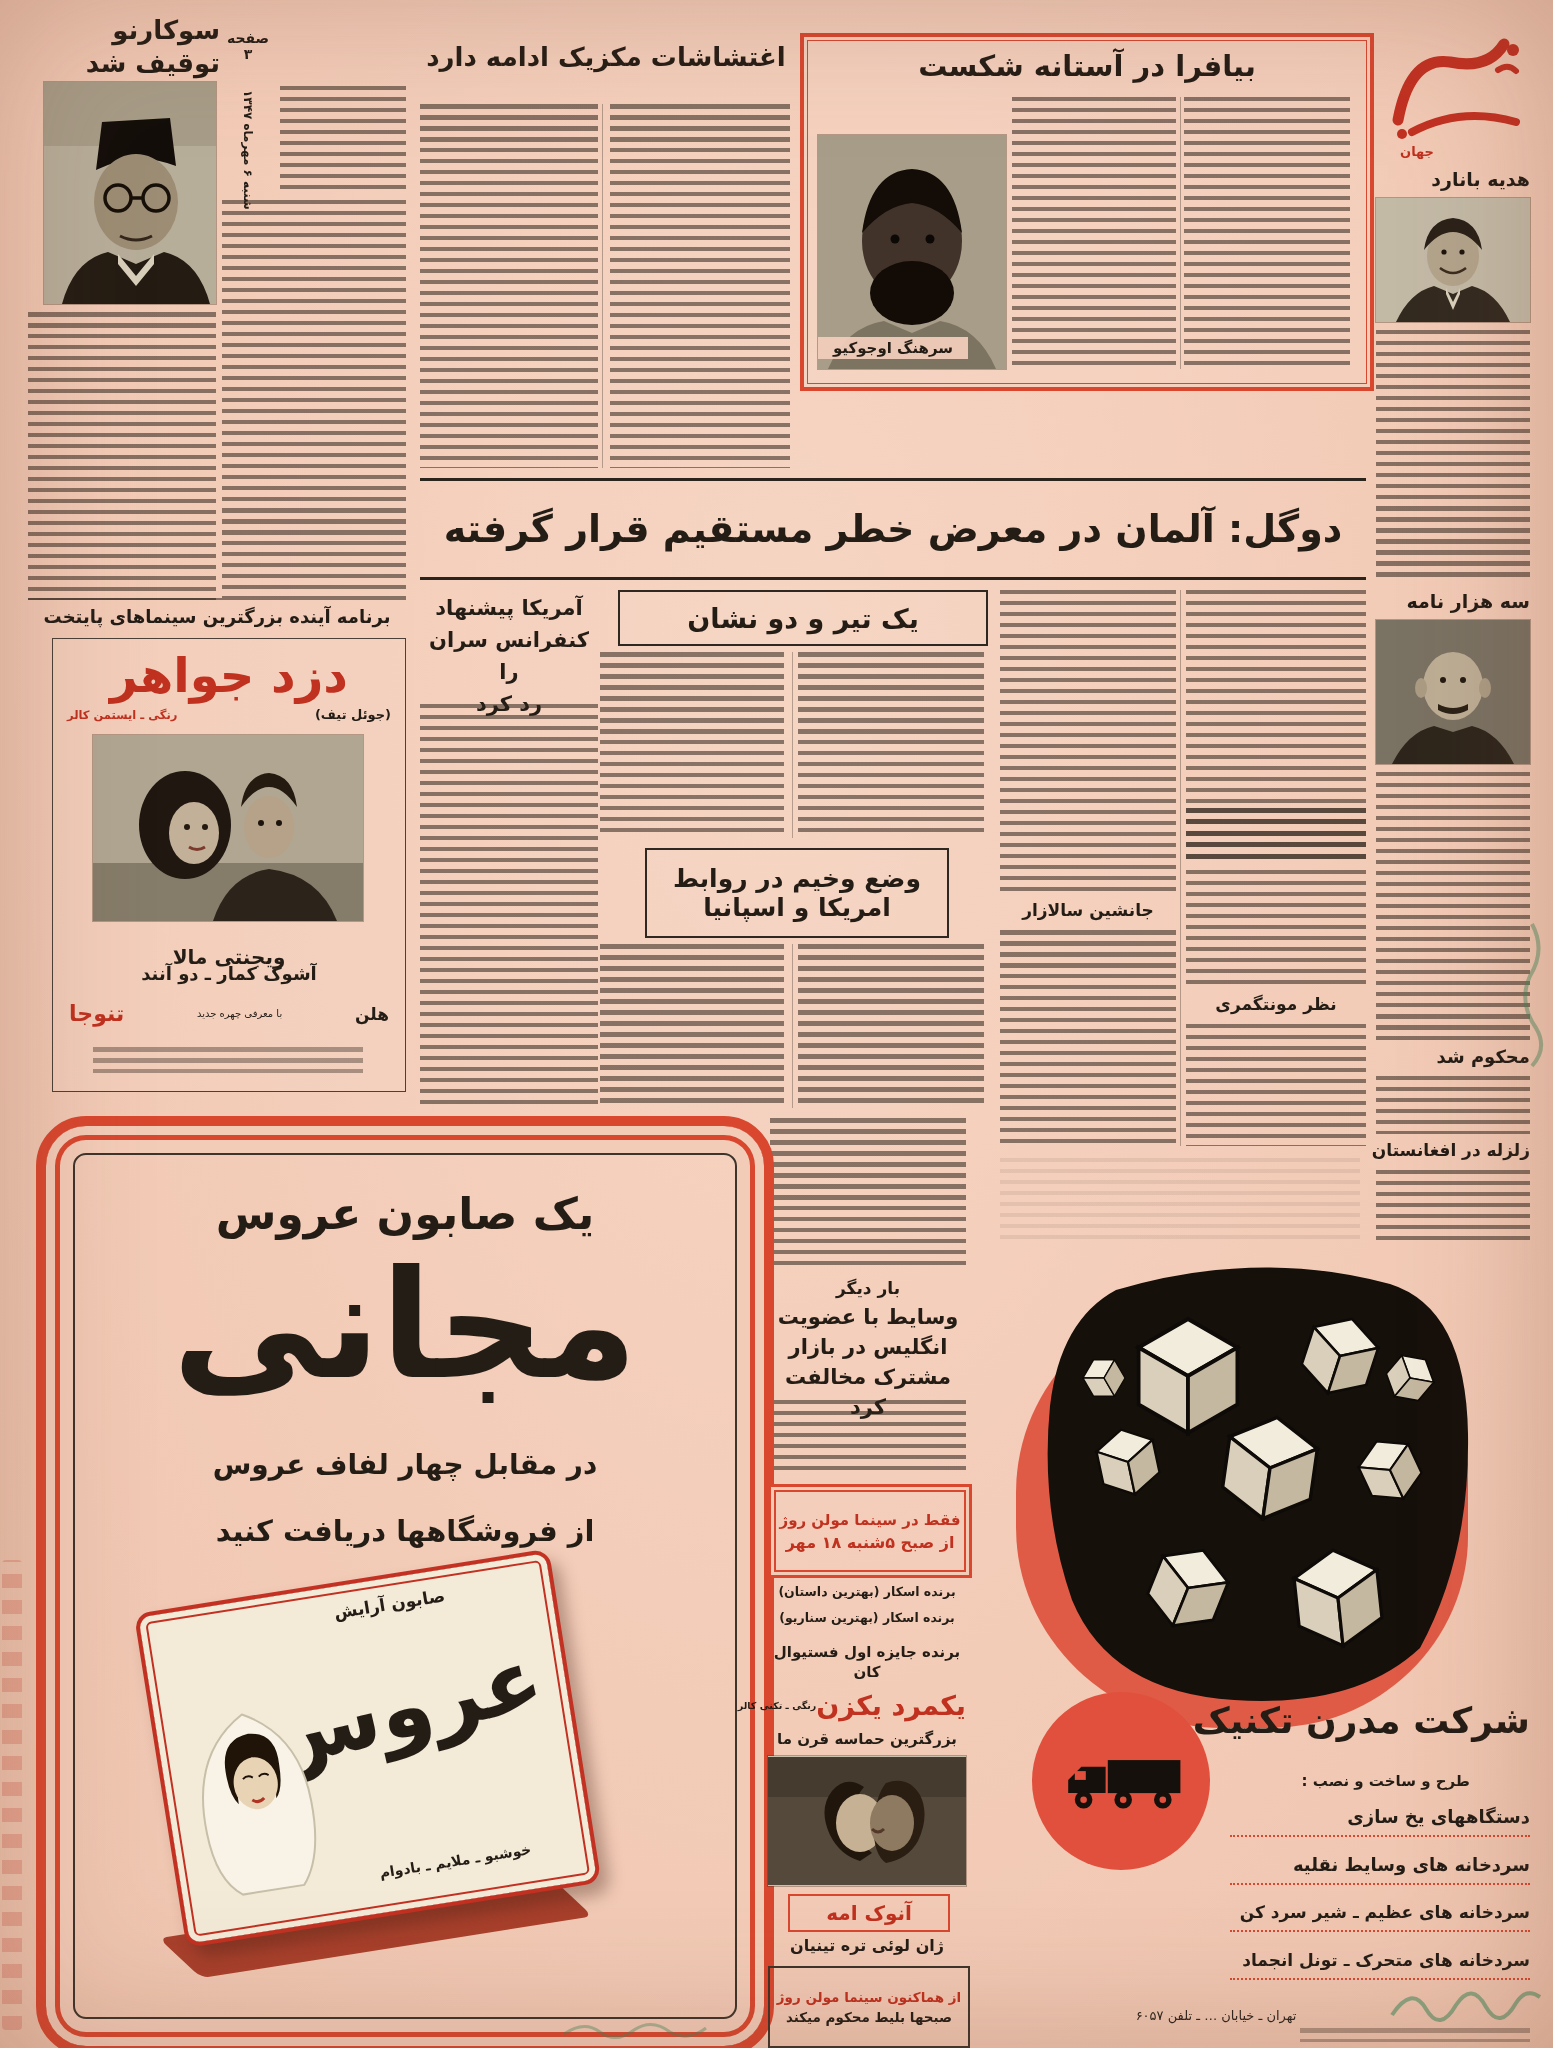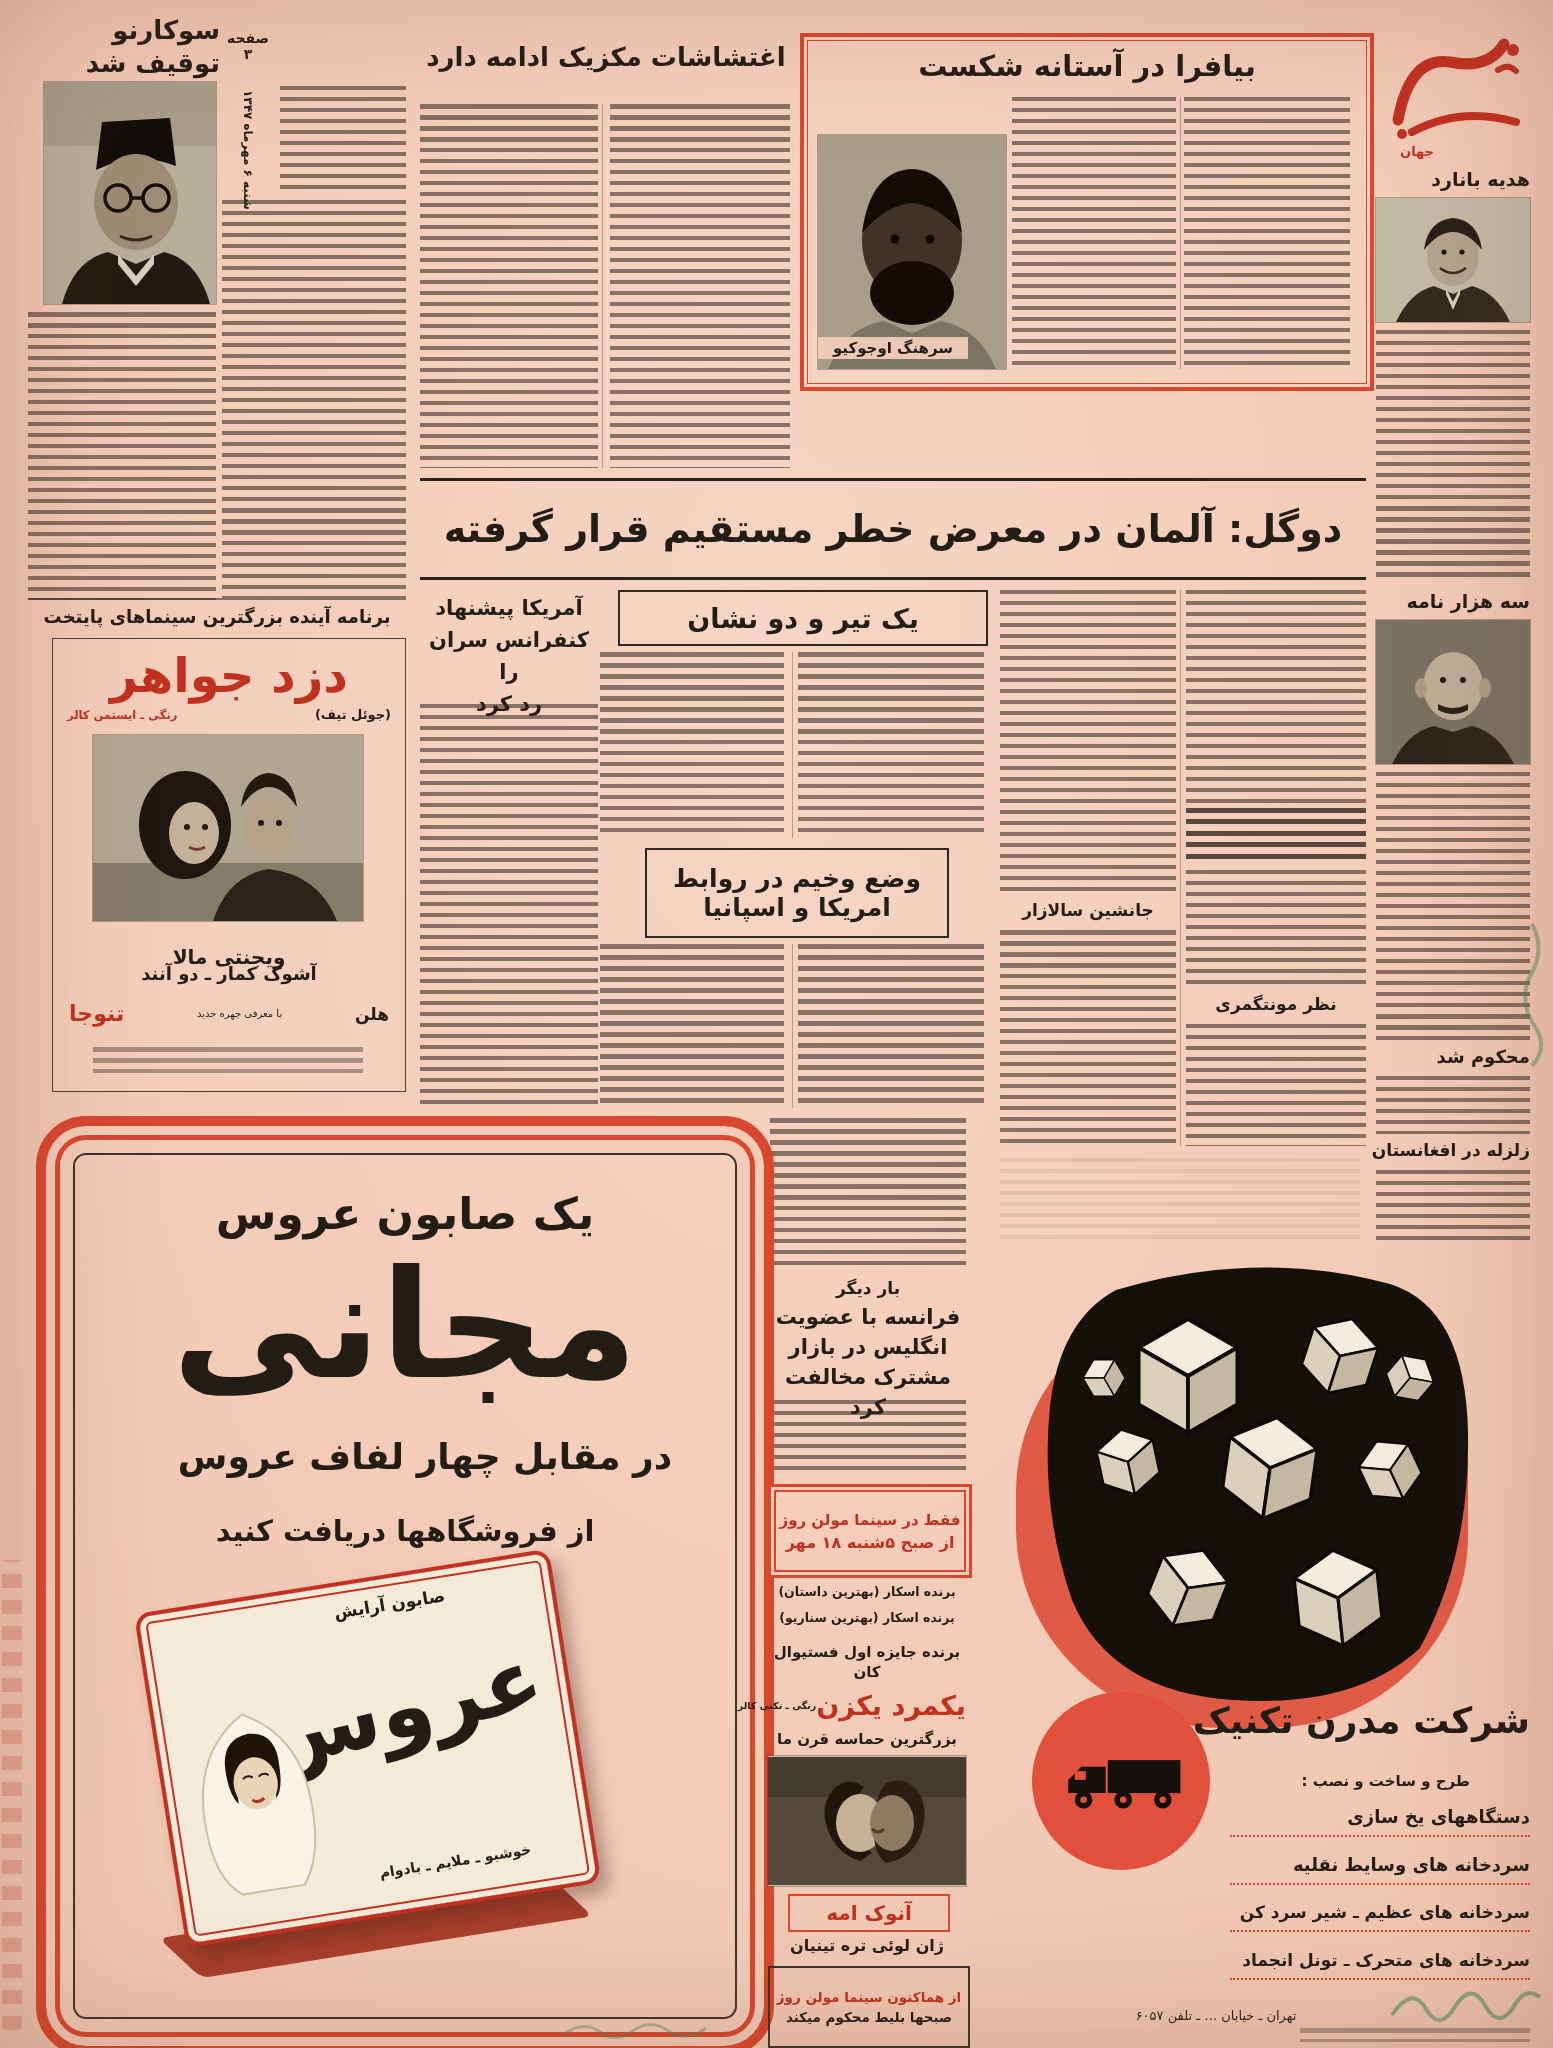--- a/index.html
+++ b/index.html
@@ -152,21 +152,21 @@
     <span class="b nw" style="font-size:25px;">امریکا و اسپانیا</span>
   </div>
   <div class="abs tx" style="left:600px;top:944px;width:184px;height:164px;"></div>
   <div class="abs tx" style="left:798px;top:944px;width:186px;height:164px;"></div>
   <div class="abs rule-v" style="left:792px;top:944px;height:164px;"></div>
 
   <div class="abs tx" style="left:770px;top:1118px;width:196px;height:150px;"></div>
 
   <div class="abs b c nw" style="left:770px;top:1278px;width:196px;font-size:17px;">بار دیگر</div>
   <div class="abs b c" style="left:770px;top:1302px;width:196px;font-size:21px;line-height:30px;">
-    <div>فرانسه با عضویت</div>
+    <div>وسایط با عضویت</div>
     <div>انگلیس در بازار</div>
     <div>مشترک مخالفت کرد</div>
   </div>
   <div class="abs tx" style="left:770px;top:1400px;width:196px;height:72px;"></div>
 
   <div class="abs tx" style="left:1000px;top:590px;width:176px;height:304px;"></div>
   <div class="abs b c nw" style="left:1000px;top:900px;width:176px;font-size:17px;">جانشین سالازار</div>
   <div class="abs tx" style="left:1000px;top:930px;width:176px;height:216px;"></div>
 
   <div class="abs tx" style="left:1186px;top:590px;width:180px;height:214px;"></div>
@@ -210,21 +210,21 @@
       <span class="nw" style="font-size:10px;">با معرفی چهره جدید</span>
       <span class="b red nw" style="font-size:22px;">تنوجا</span>
     </div>
     <div class="abs tx" style="left:40px;top:408px;width:270px;height:26px;opacity:.7;"></div>
   </div>
 
   <div class="abs" style="left:36px;top:1116px;width:718px;height:920px;border:10px solid #d9472f;border-radius:50px;
               box-shadow:inset 0 0 0 9px #f3ccb8, inset 0 0 0 14px #d9472f, inset 0 0 0 27px #f3ccb8, inset 0 0 0 29px #3d342b;">
     <div class="abs b c nw" style="left:0;top:62px;width:100%;font-size:44px;">یک صابون عروس</div>
     <div class="abs b c nw" style="left:0;top:104px;width:100%;font-size:150px;line-height:190px;">مجانی</div>
-    <div class="abs b c nw" style="left:0;top:310px;width:100%;font-size:36px;margin-left:20px;">در مقابل چهار لفاف عروس</div>
+    <div class="abs b c nw" style="left:0;top:322px;width:100%;font-size:28px;">در مقابل چهار لفاف عروس</div>
     <div class="abs b c nw" style="left:0;top:388px;width:100%;font-size:29px;">از فروشگاهها دریافت کنید</div>
 
     <div class="abs" style="left:118px;top:452px;width:430px;height:420px;transform:rotate(-9deg);">
       <div class="abs" style="left:-8px;top:324px;width:396px;height:46px;background:#a8402c;transform:skewX(38deg);border-radius:8px;"></div>
       <div class="abs" style="left:0;top:0;width:412px;height:330px;background:#f3ead8;border:4px solid #c23122;border-radius:16px;
                   box-shadow:inset 0 0 0 6px #f3ead8, inset 0 0 0 8px #c23122, 8px 12px 16px rgba(70,35,22,.35);">
         <div class="abs b c nw" style="left:120px;top:16px;width:260px;font-size:17px;">صابون آرایش</div>
         <div class="abs b nw" style="left:168px;top:78px;width:220px;font-size:86px;transform:rotate(-4deg);text-align:center;">عروس</div>
         <div class="abs" style="left:12px;top:104px;width:150px;height:212px;">
           <svg viewBox="0 0 150 190" xmlns="http://www.w3.org/2000/svg">

